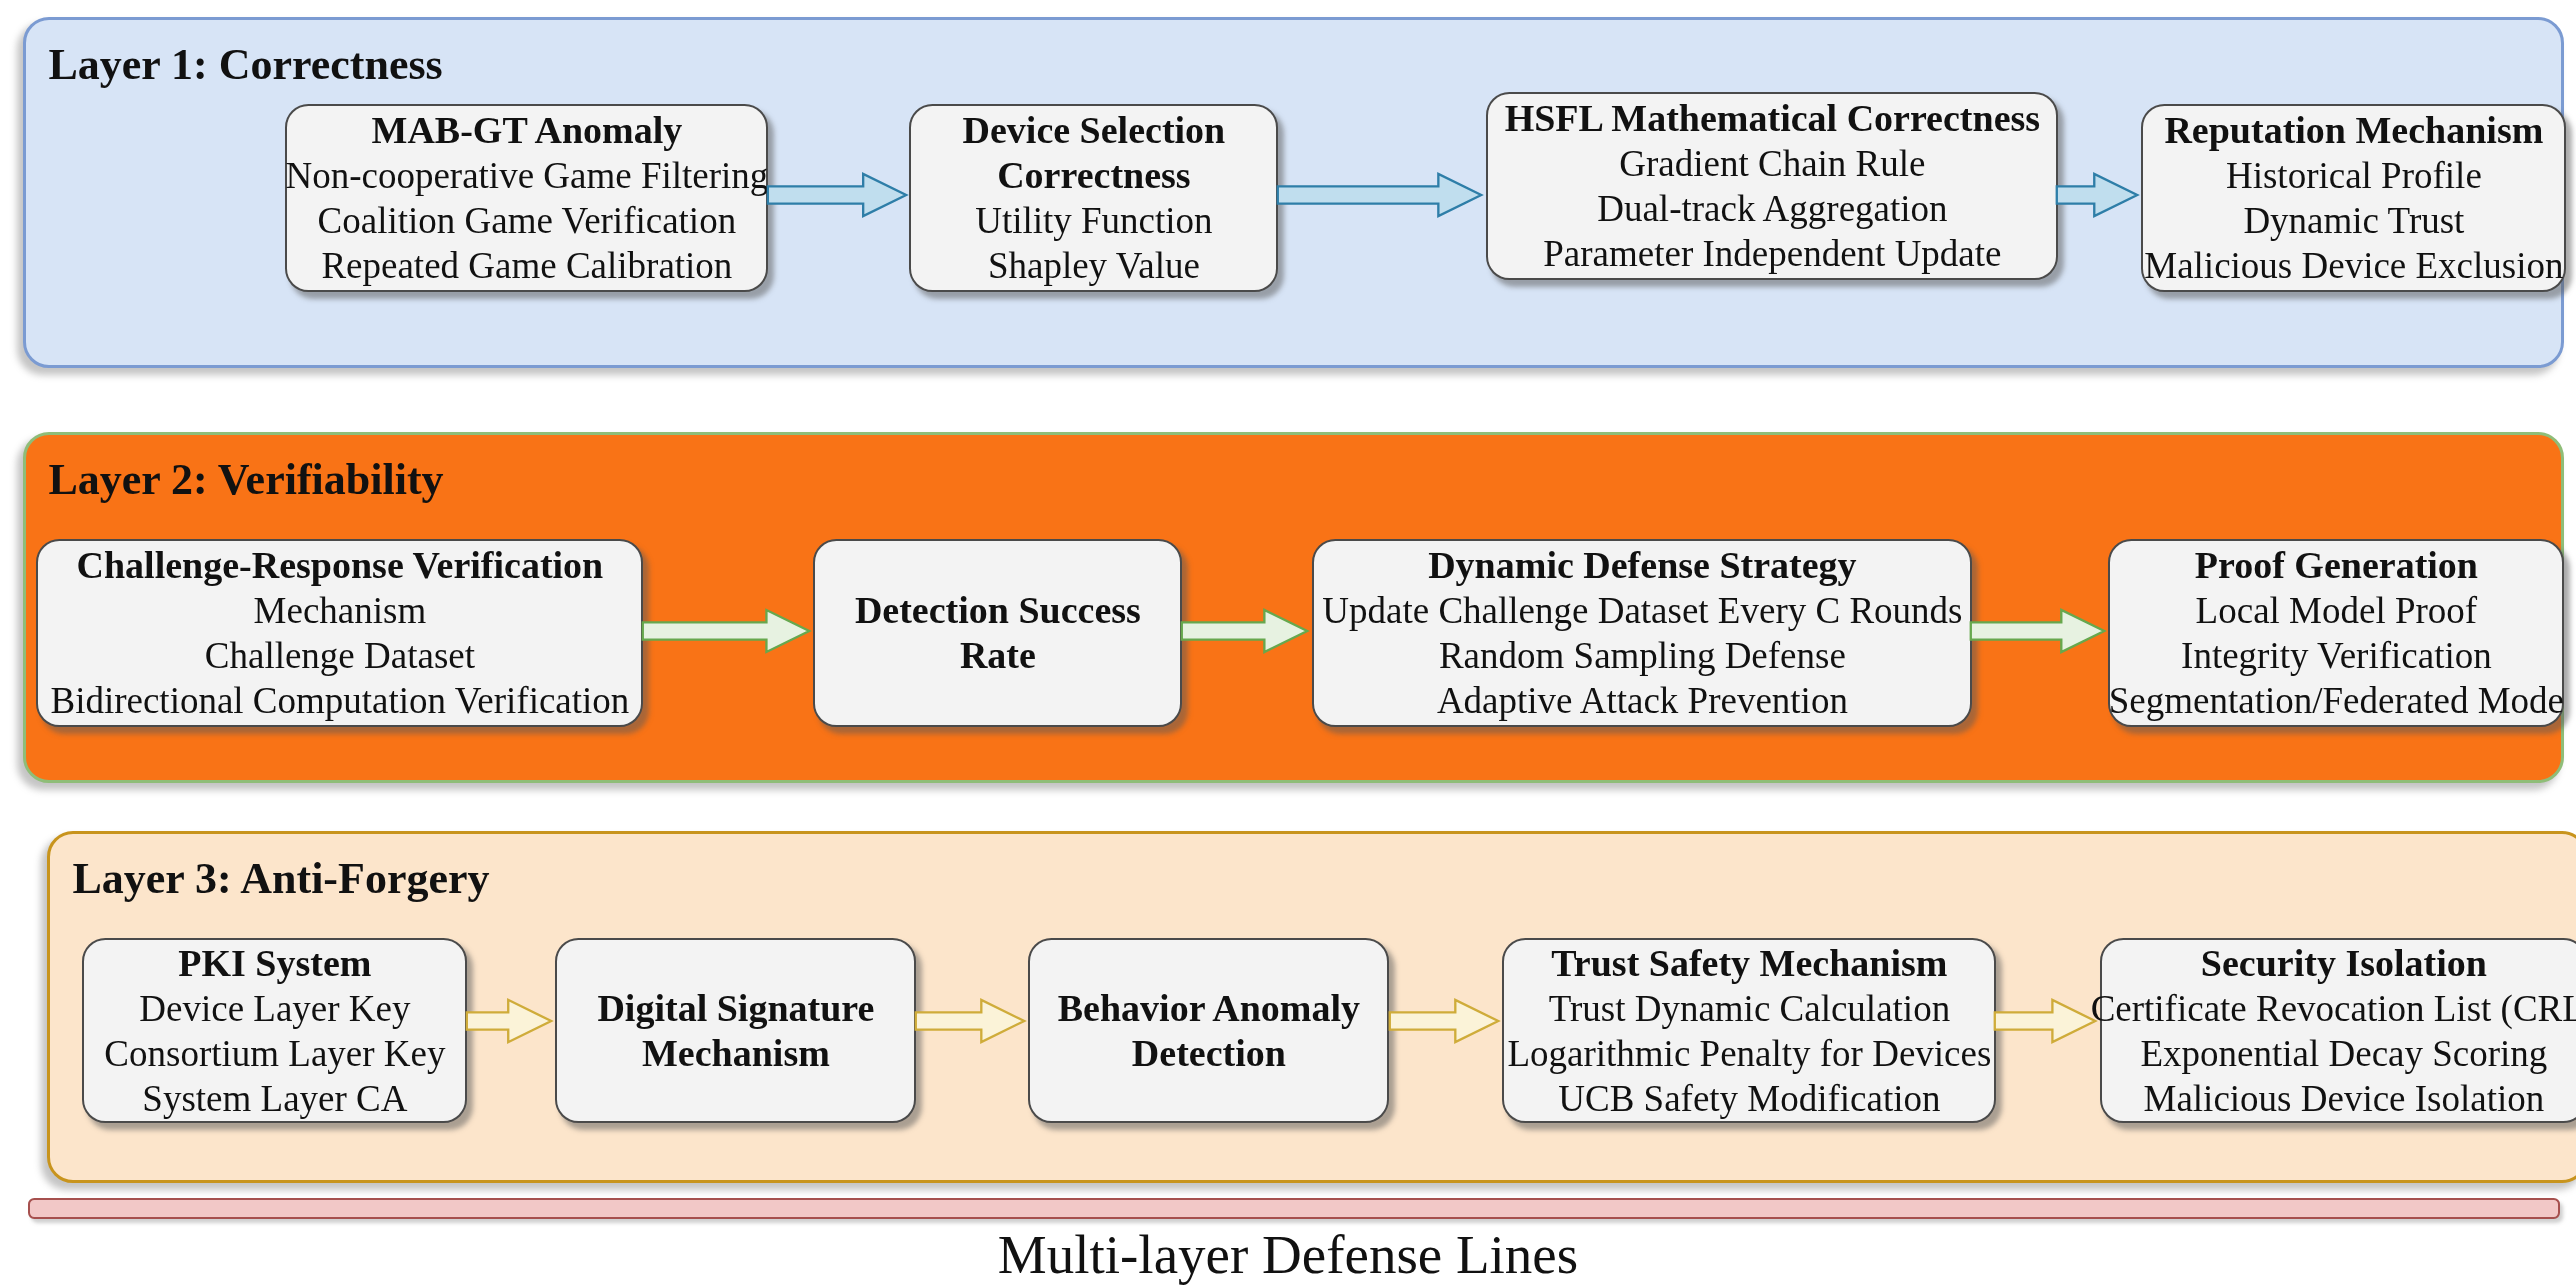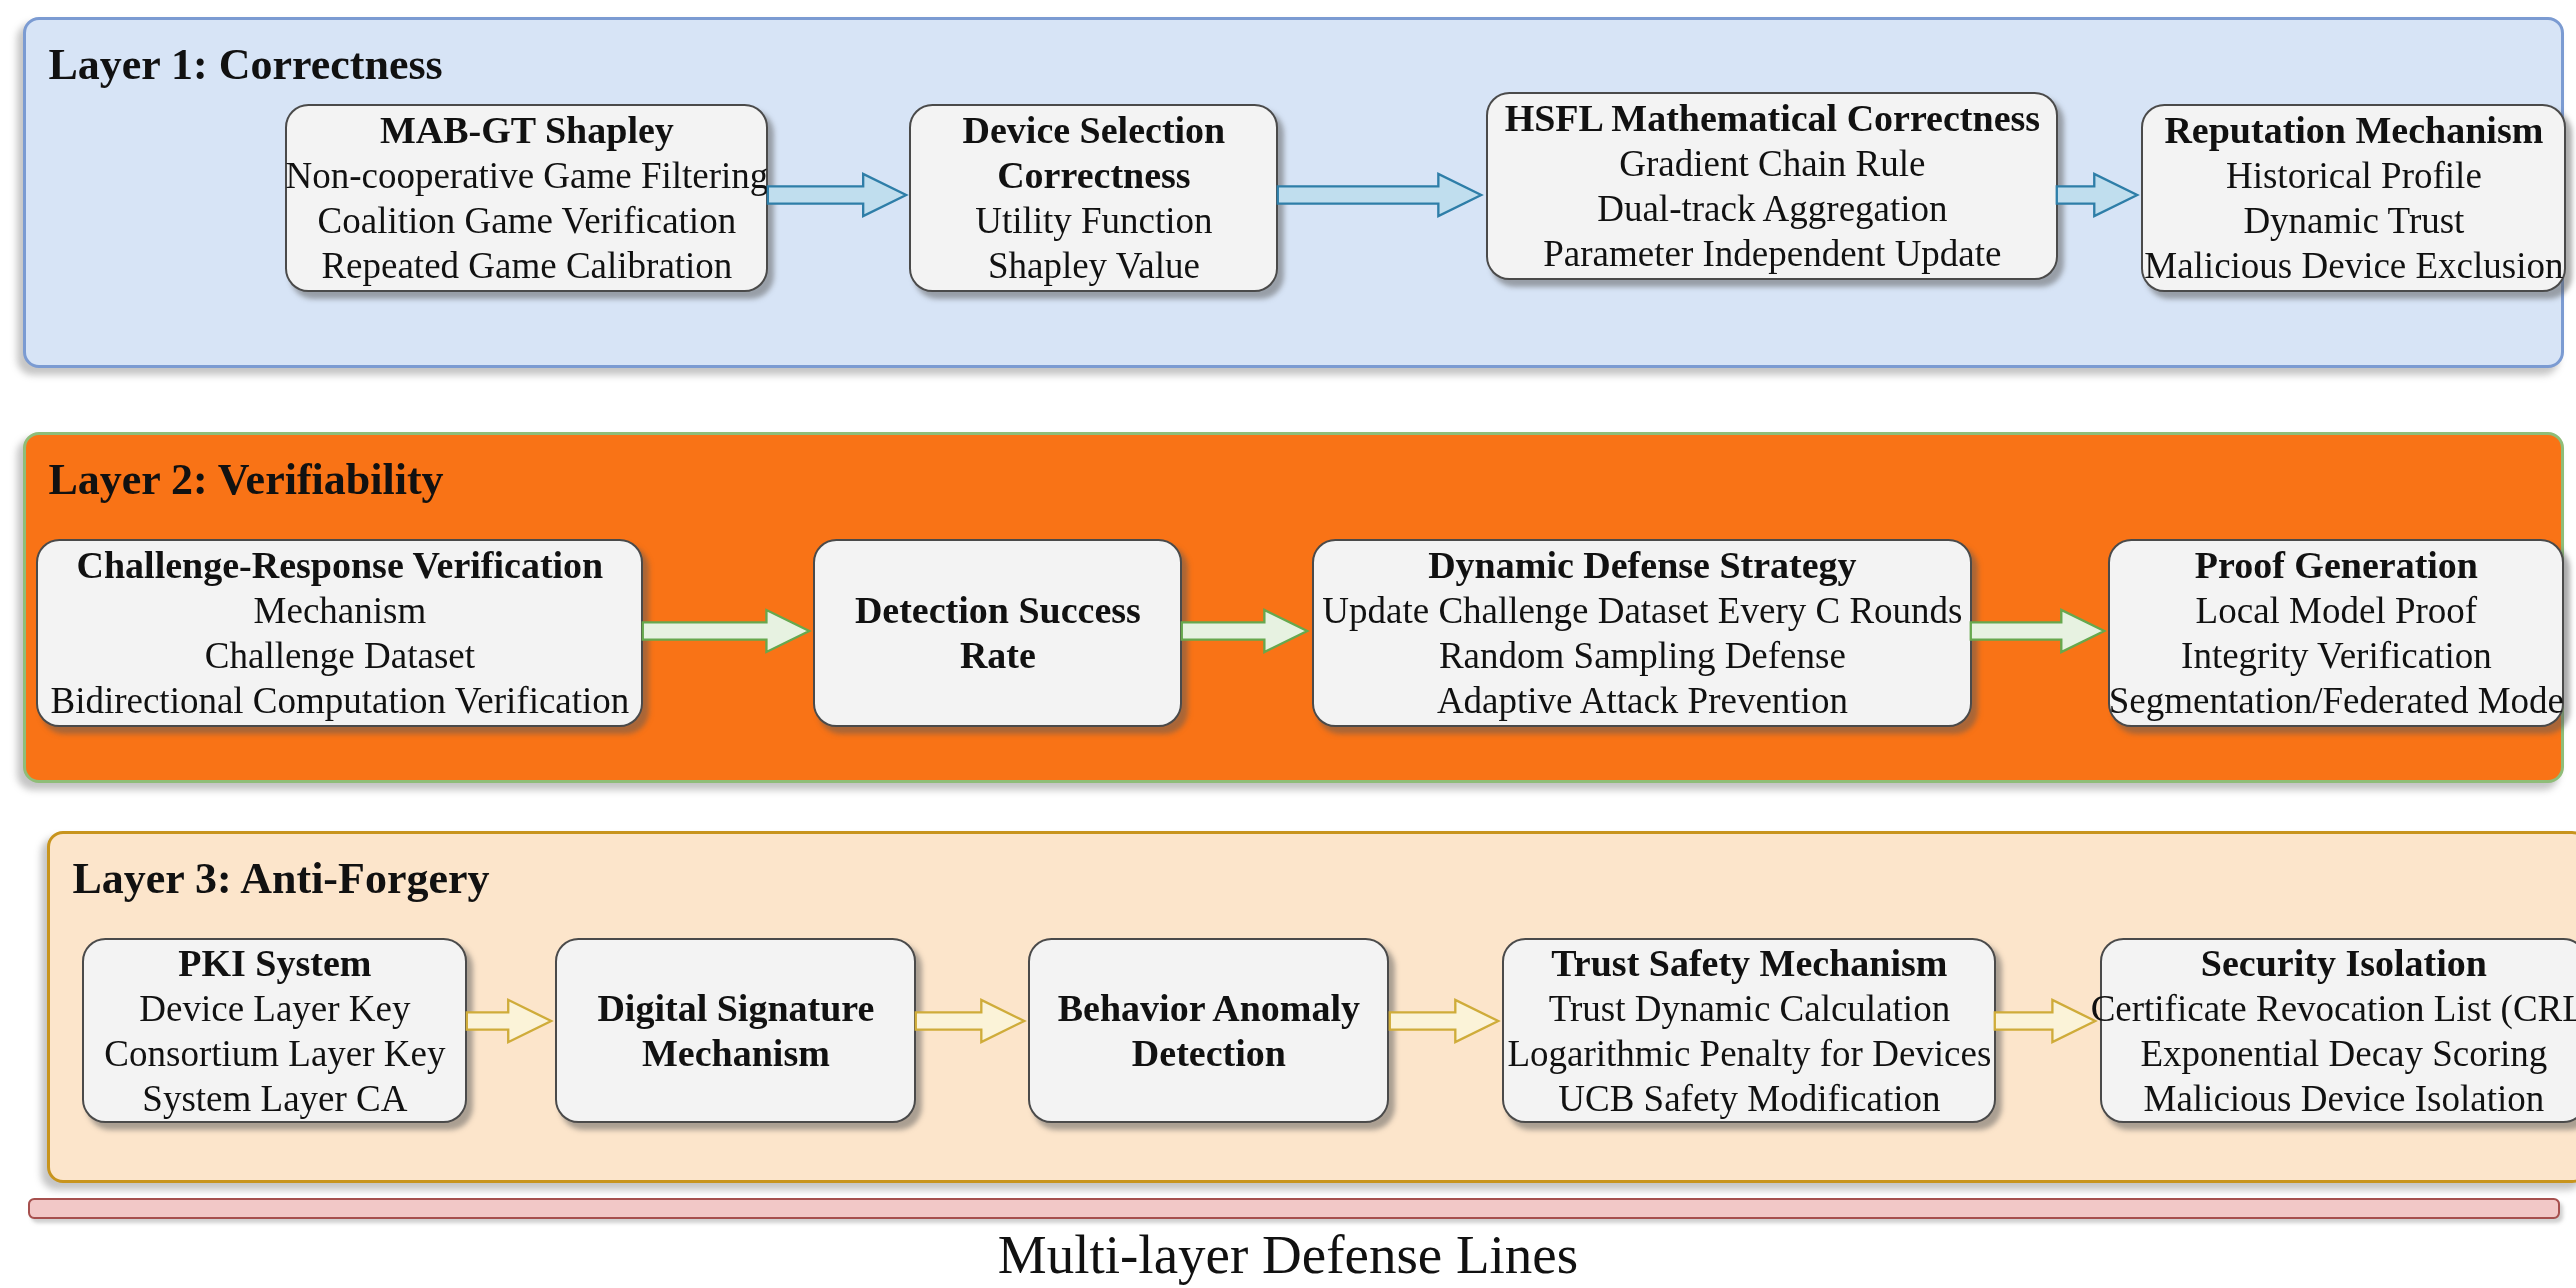--- a/index.html
+++ b/index.html
@@ -1,21 +1,21 @@
 <!DOCTYPE html>
 <html style="font-size:12.5px"><head>
 <meta charset="utf-8">
 <style>
   html,body{margin:0;padding:0;background:#ffffff;}
   .canvas{
     position:relative;width:2576px;height:1288px;background:#ffffff;
     font-family:"Liberation Serif", "DejaVu Serif", serif;color:#111;overflow:hidden;
   }
   .layer{
-    position:absolute;left:23.4px;width:2535px;border-radius:16px;border:3.1px solid;
+    position:absolute;left:23.4px;width:2535px;border-radius:26px;border:3.1px solid;
     box-shadow:-5.5px 6.2px 7px rgba(110,110,110,0.40);
   }
   .layer1{top:17px;height:345px;background:#d7e4f6;border-color:#7b9bd2;}
   .layer2{top:432px;height:345px;background:#f97316;border-color:#8fbd78;}
   .layer3{top:831px;height:346px;background:#fce5cb;border-color:#c8941d;margin-left:24px;}
   .layer-label{
     position:absolute;left:22px;top:20px;margin:0;
     font-size:44px;line-height:50px;font-weight:bold;white-space:nowrap;
   }
   .node{
@@ -42,21 +42,21 @@
 </style>
 </head>
 <body>
 
 <div class="canvas">
 
   <section class="layer layer1">
     <h2 class="layer-label">Layer 1: Correctness</h2>
 
     <div class="node" style="left:259px;top:84px;width:479px;height:184px">
-      <div class="t">MAB-GT Shapley</div>
+      <div class="t">MAB-GT Anomaly</div>
       <div>Non-cooperative Game Filtering</div>
       <div>Coalition Game Verification</div>
       <div>Repeated Game Calibration</div>
     </div>
 
     <svg class="arrow" style="left:741px;top:150px" width="140" height="50" viewBox="0 0 179 64">
         <polygon points="1,21 123,21 123,5 178,32 123,59 123,43 1,43"></polygon>
       </svg>
 
     <div class="node" style="left:883px;top:84px;width:365px;height:184px">

